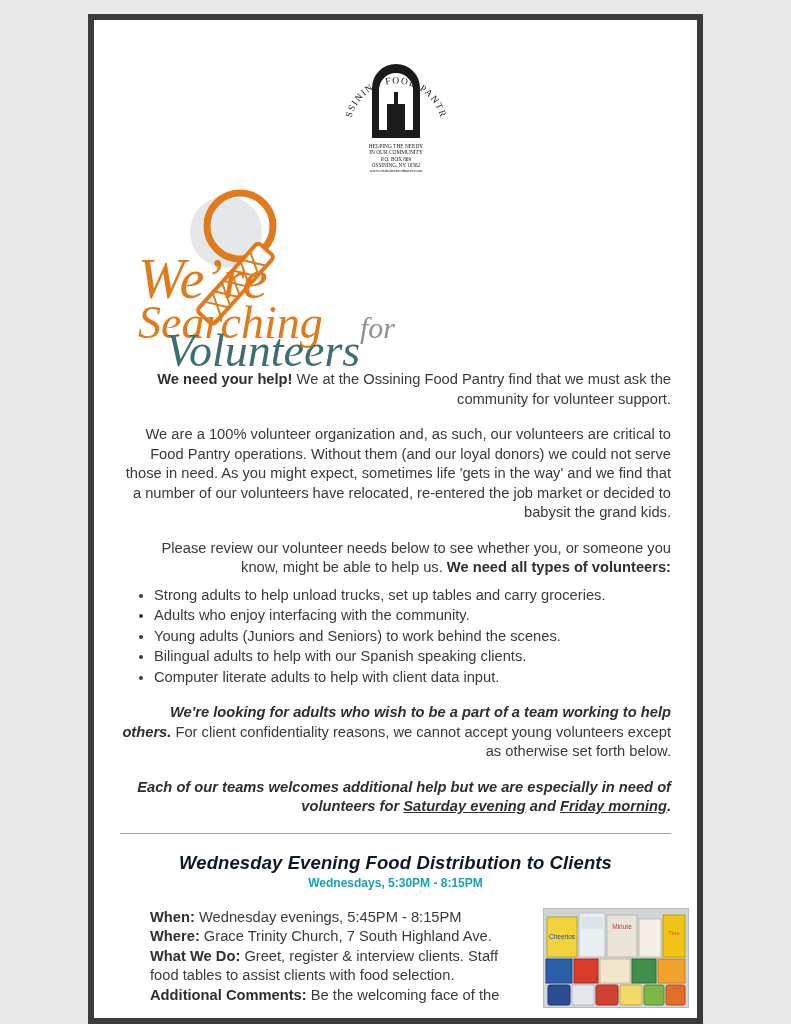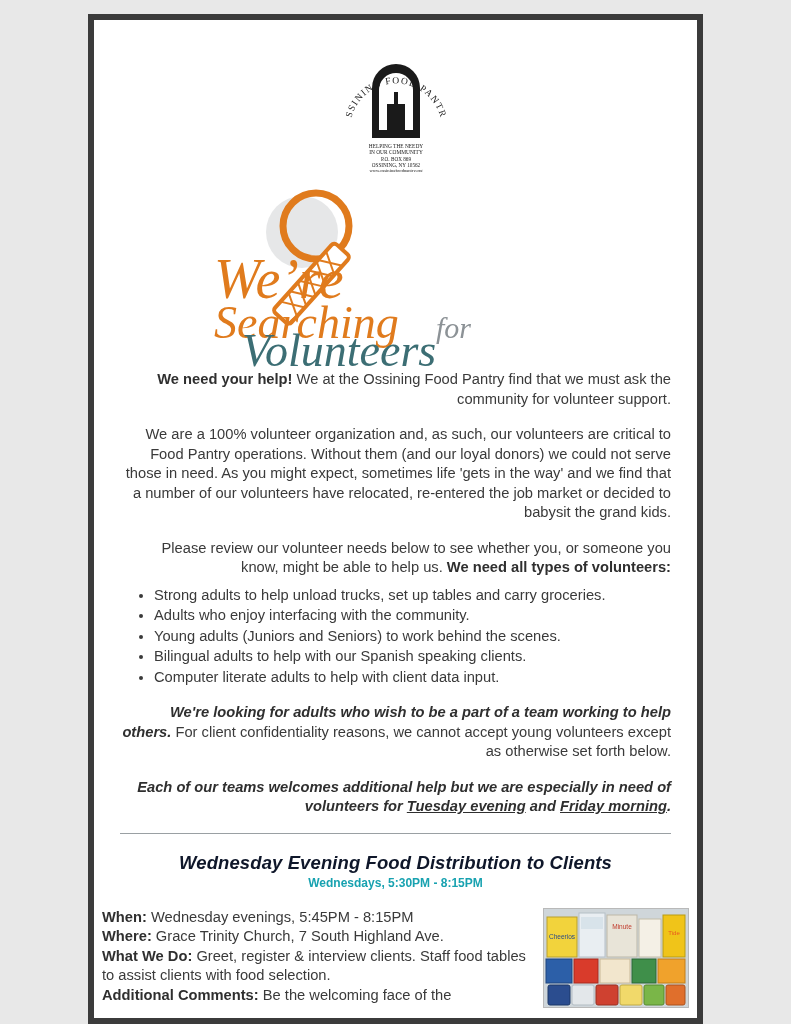--- a/index.html
+++ b/index.html
@@ -42,21 +42,20 @@
     position: relative;
     width: 108px;
     height: 130px;
   }
   .logo svg { display: block; }
 
   
   .headline-wrap {
     width: 100%;
     display: flex;
-    justify-content: center;
     margin-top: 8px;
     text-decoration: underline;
   }
   .headline {
     position: relative;
     width: 400px;
     height: 190px;
   }
   .headline svg { display:block; }
 
@@ -101,20 +100,21 @@
     font-size: 12px;
     margin-top: 2px;
   }
 
   
   .details-row {
     display: flex;
     gap: 14px;
     padding: 0 8px;
     margin-top: 18px;
+    margin-left: 48px;
   }
   .details {
     flex: 1 1 auto;
     color: #3a3a3a;
     font-size: 14.7px;
     line-height: 19.5px;
   }
   .photo {
     flex: 0 0 146px;
     width: 146px;
@@ -212,21 +212,21 @@
         <li>Young adults (Juniors and Seniors) to work behind the scenes.</li>
         <li>Bilingual adults to help with our Spanish speaking clients.</li>
         <li>Computer literate adults to help with client data input.</li>
       </ul>
 
       <p>
         <span class="it-bold">We're looking for adults who wish to be a part of a team working to help others.</span><span> For client confidentiality reasons, we cannot accept young volunteers except as otherwise set forth below.</span>
       </p>
 
       <p class="it-bold">
-        <span>Each of our teams welcomes additional help but we are especially in need of volunteers for </span><u>Tuesday evening</u><span> and </span><u>Friday morning</u><span>.</span>
+        <span>Each of our teams welcomes additional help but we are especially in need of volunteers for </span><u>Saturday evening</u><span> and </span><u>Friday morning</u><span>.</span>
       </p>
     </div>
 
     <div class="rule"></div>
 
     <div class="sec-head">Wednesday Evening Food Distribution to Clients</div>
     <div class="sec-sub">Wednesdays, 5:30PM - 8:15PM</div>
 
     <div class="details-row">
       <div class="details">

